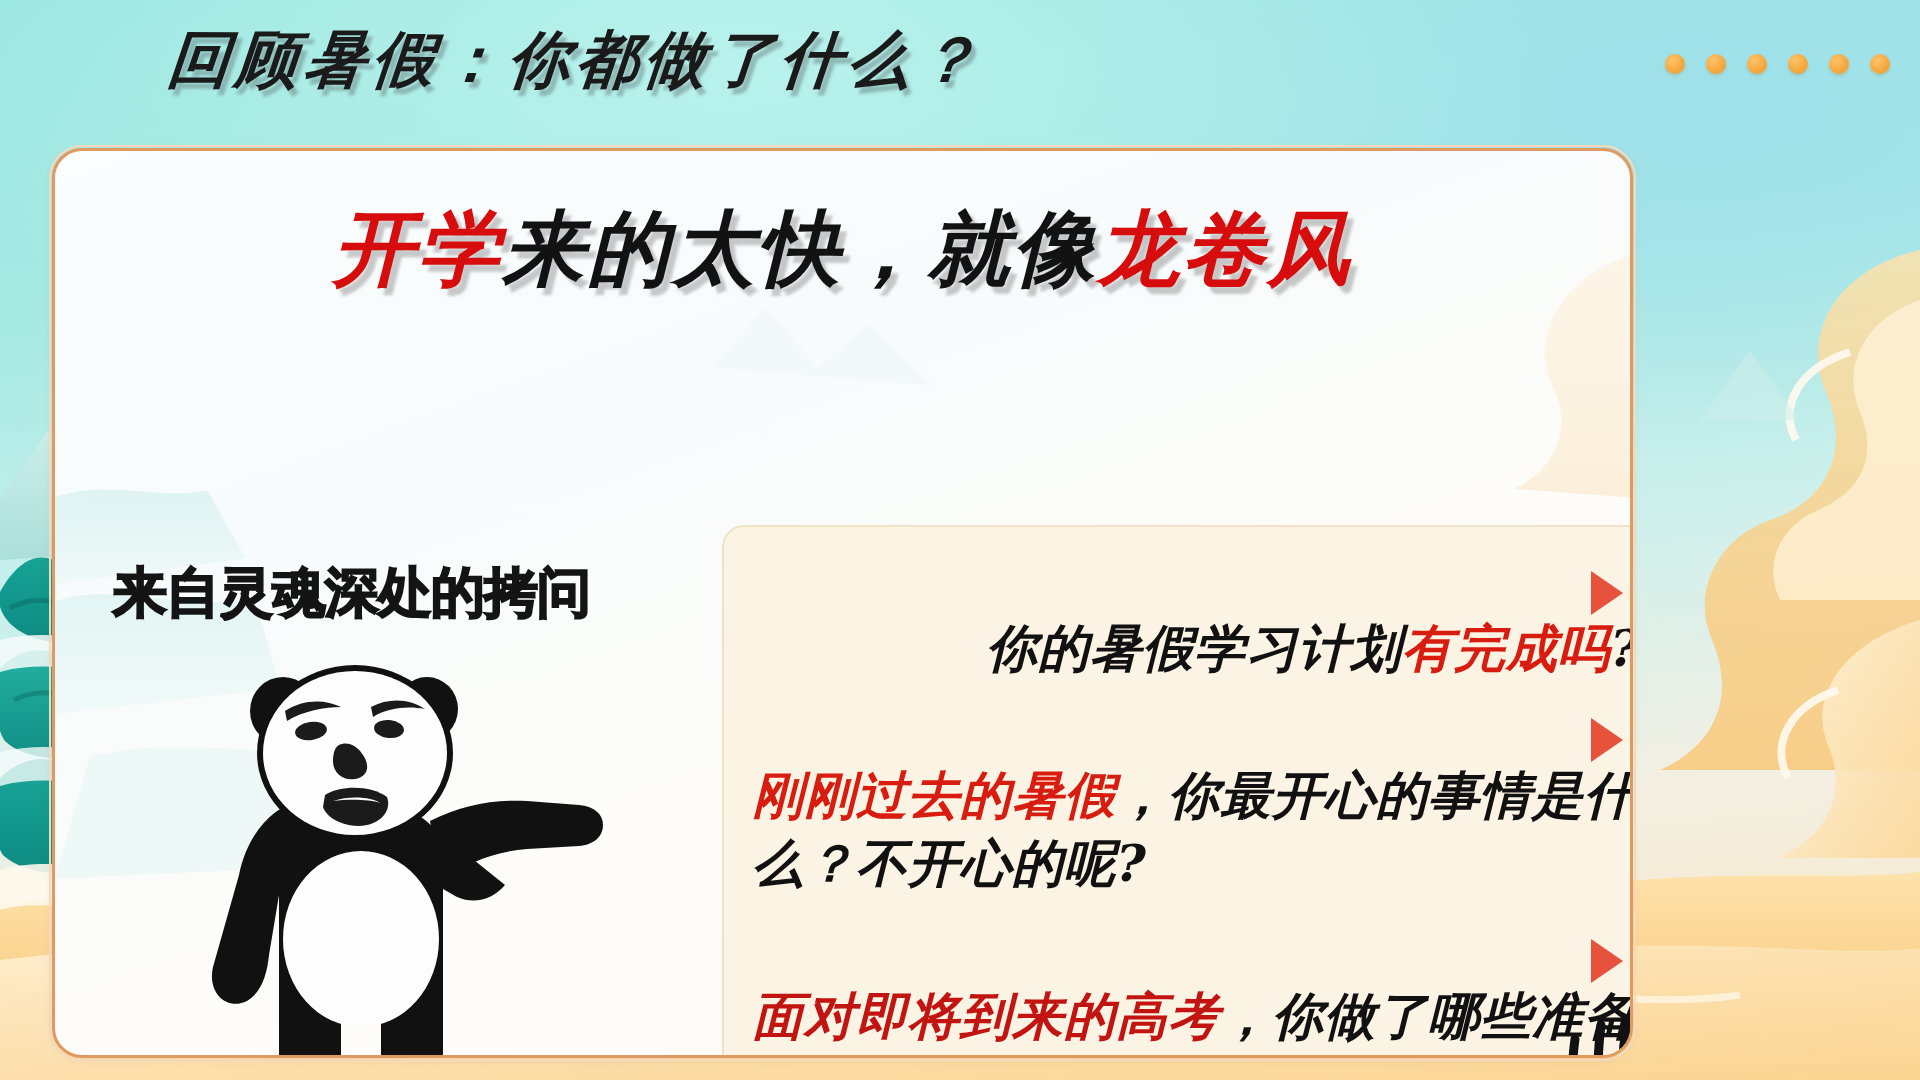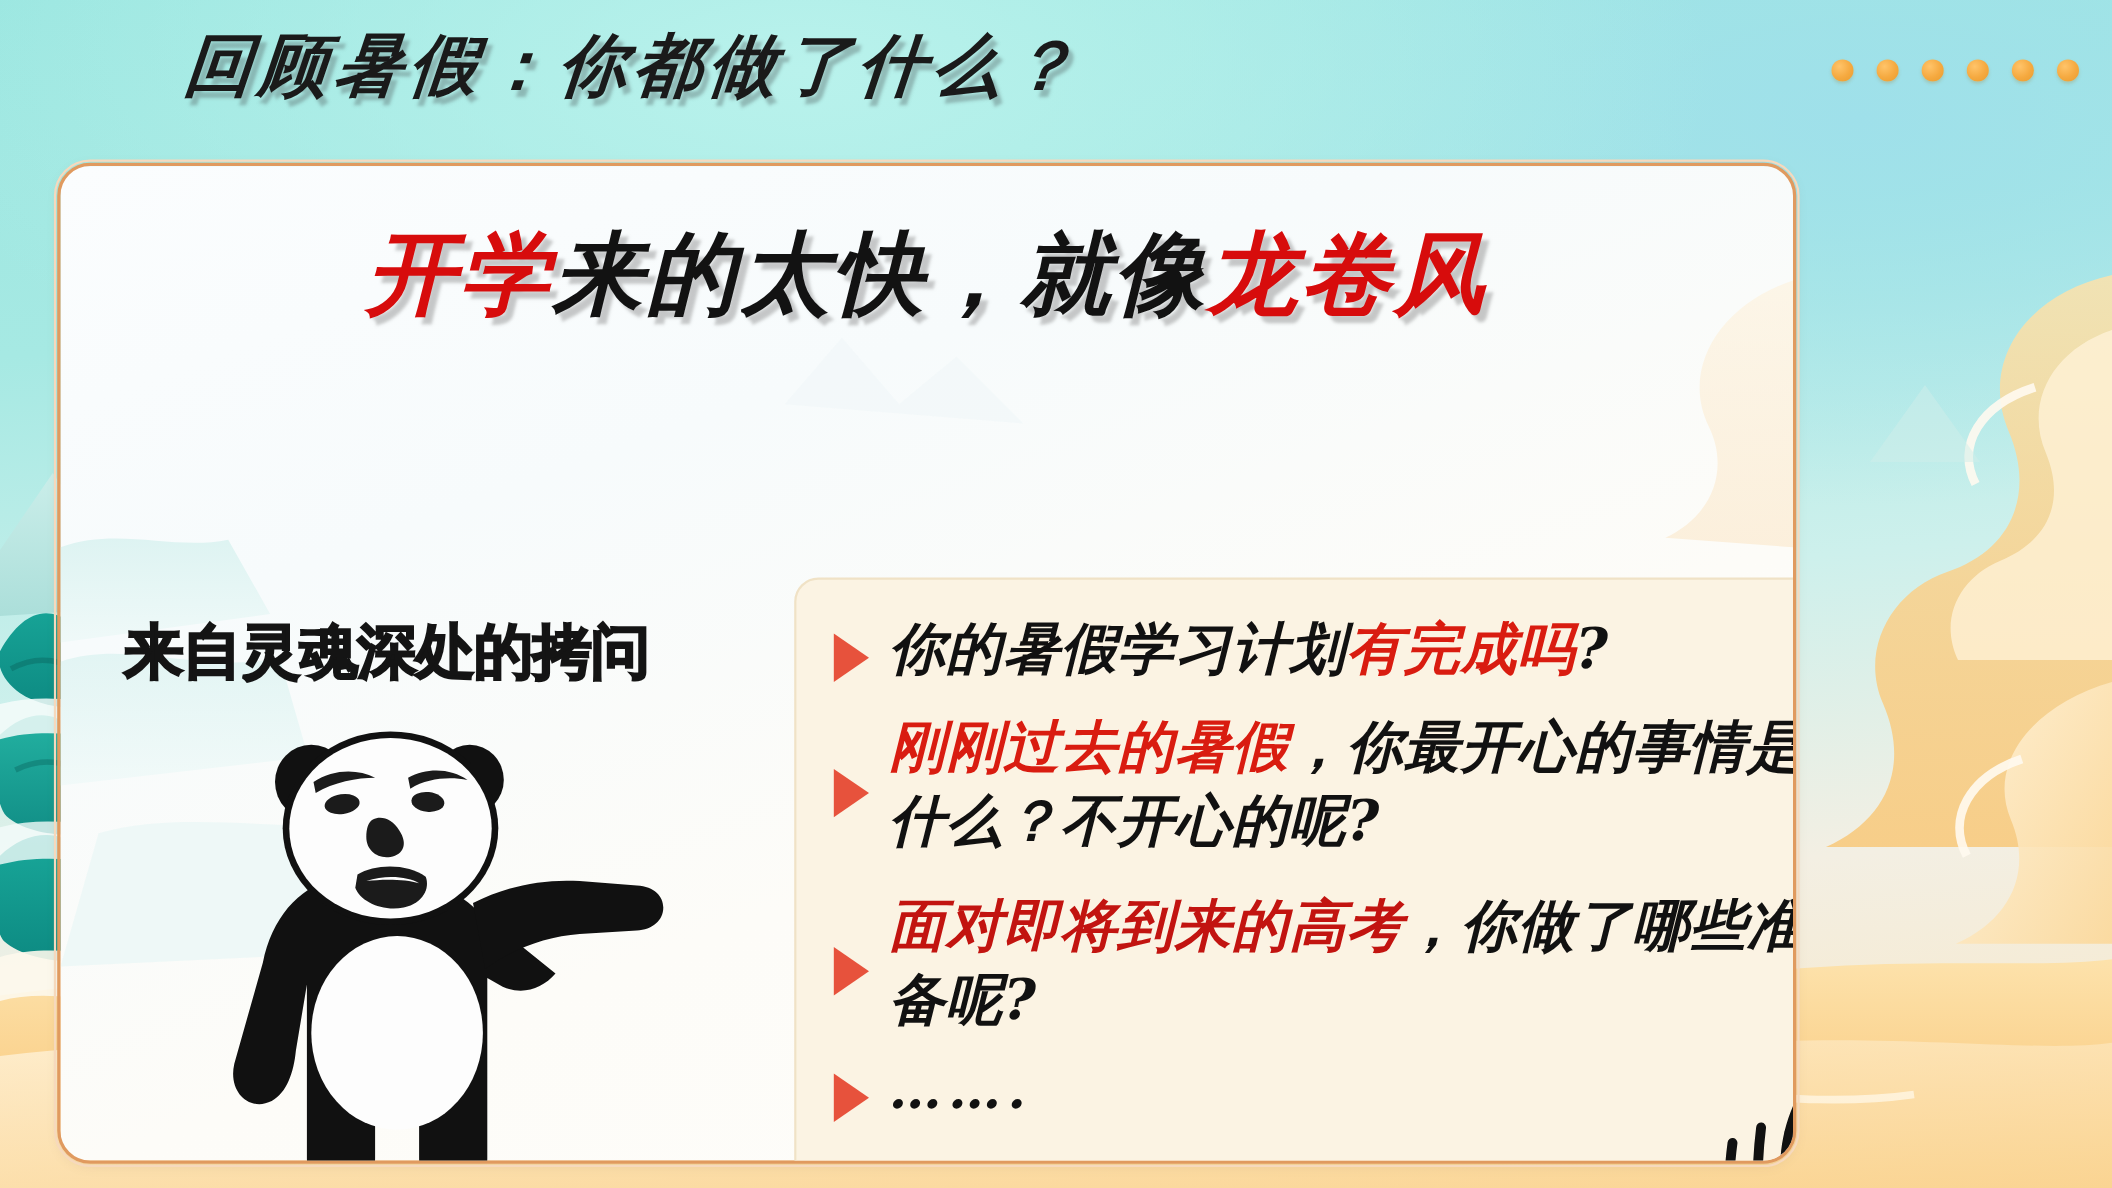--- a/index.html
+++ b/index.html
@@ -83,21 +83,21 @@
   #crying-girl { position:absolute; left:1490px; top:748px; width:380px; height:292px; }
 
   
   #question-panel {
     position:absolute; left:667px; top:374px; width:955px; height:618px;
     background:#fbf3e3;
     border:2px solid #f0e2c6;
     border-radius:22px;
     padding:30px 34px 20px 28px;
   }
-  .q-item { display:flex; align-items:center; margin-bottom:6px; }
+  .q-item { display:flex; align-items:flex-end; margin-bottom:6px;flex-direction:column; }
   .q-bullet {
     flex:0 0 auto;
     width:0; height:0;
     border-top:22px solid transparent;
     border-bottom:22px solid transparent;
     border-left:32px solid #e7523c;
     margin:14px 18px 0 6px;
   }
   .q-text {
     font-family:"DejaVu Serif","Liberation Serif",serif;

